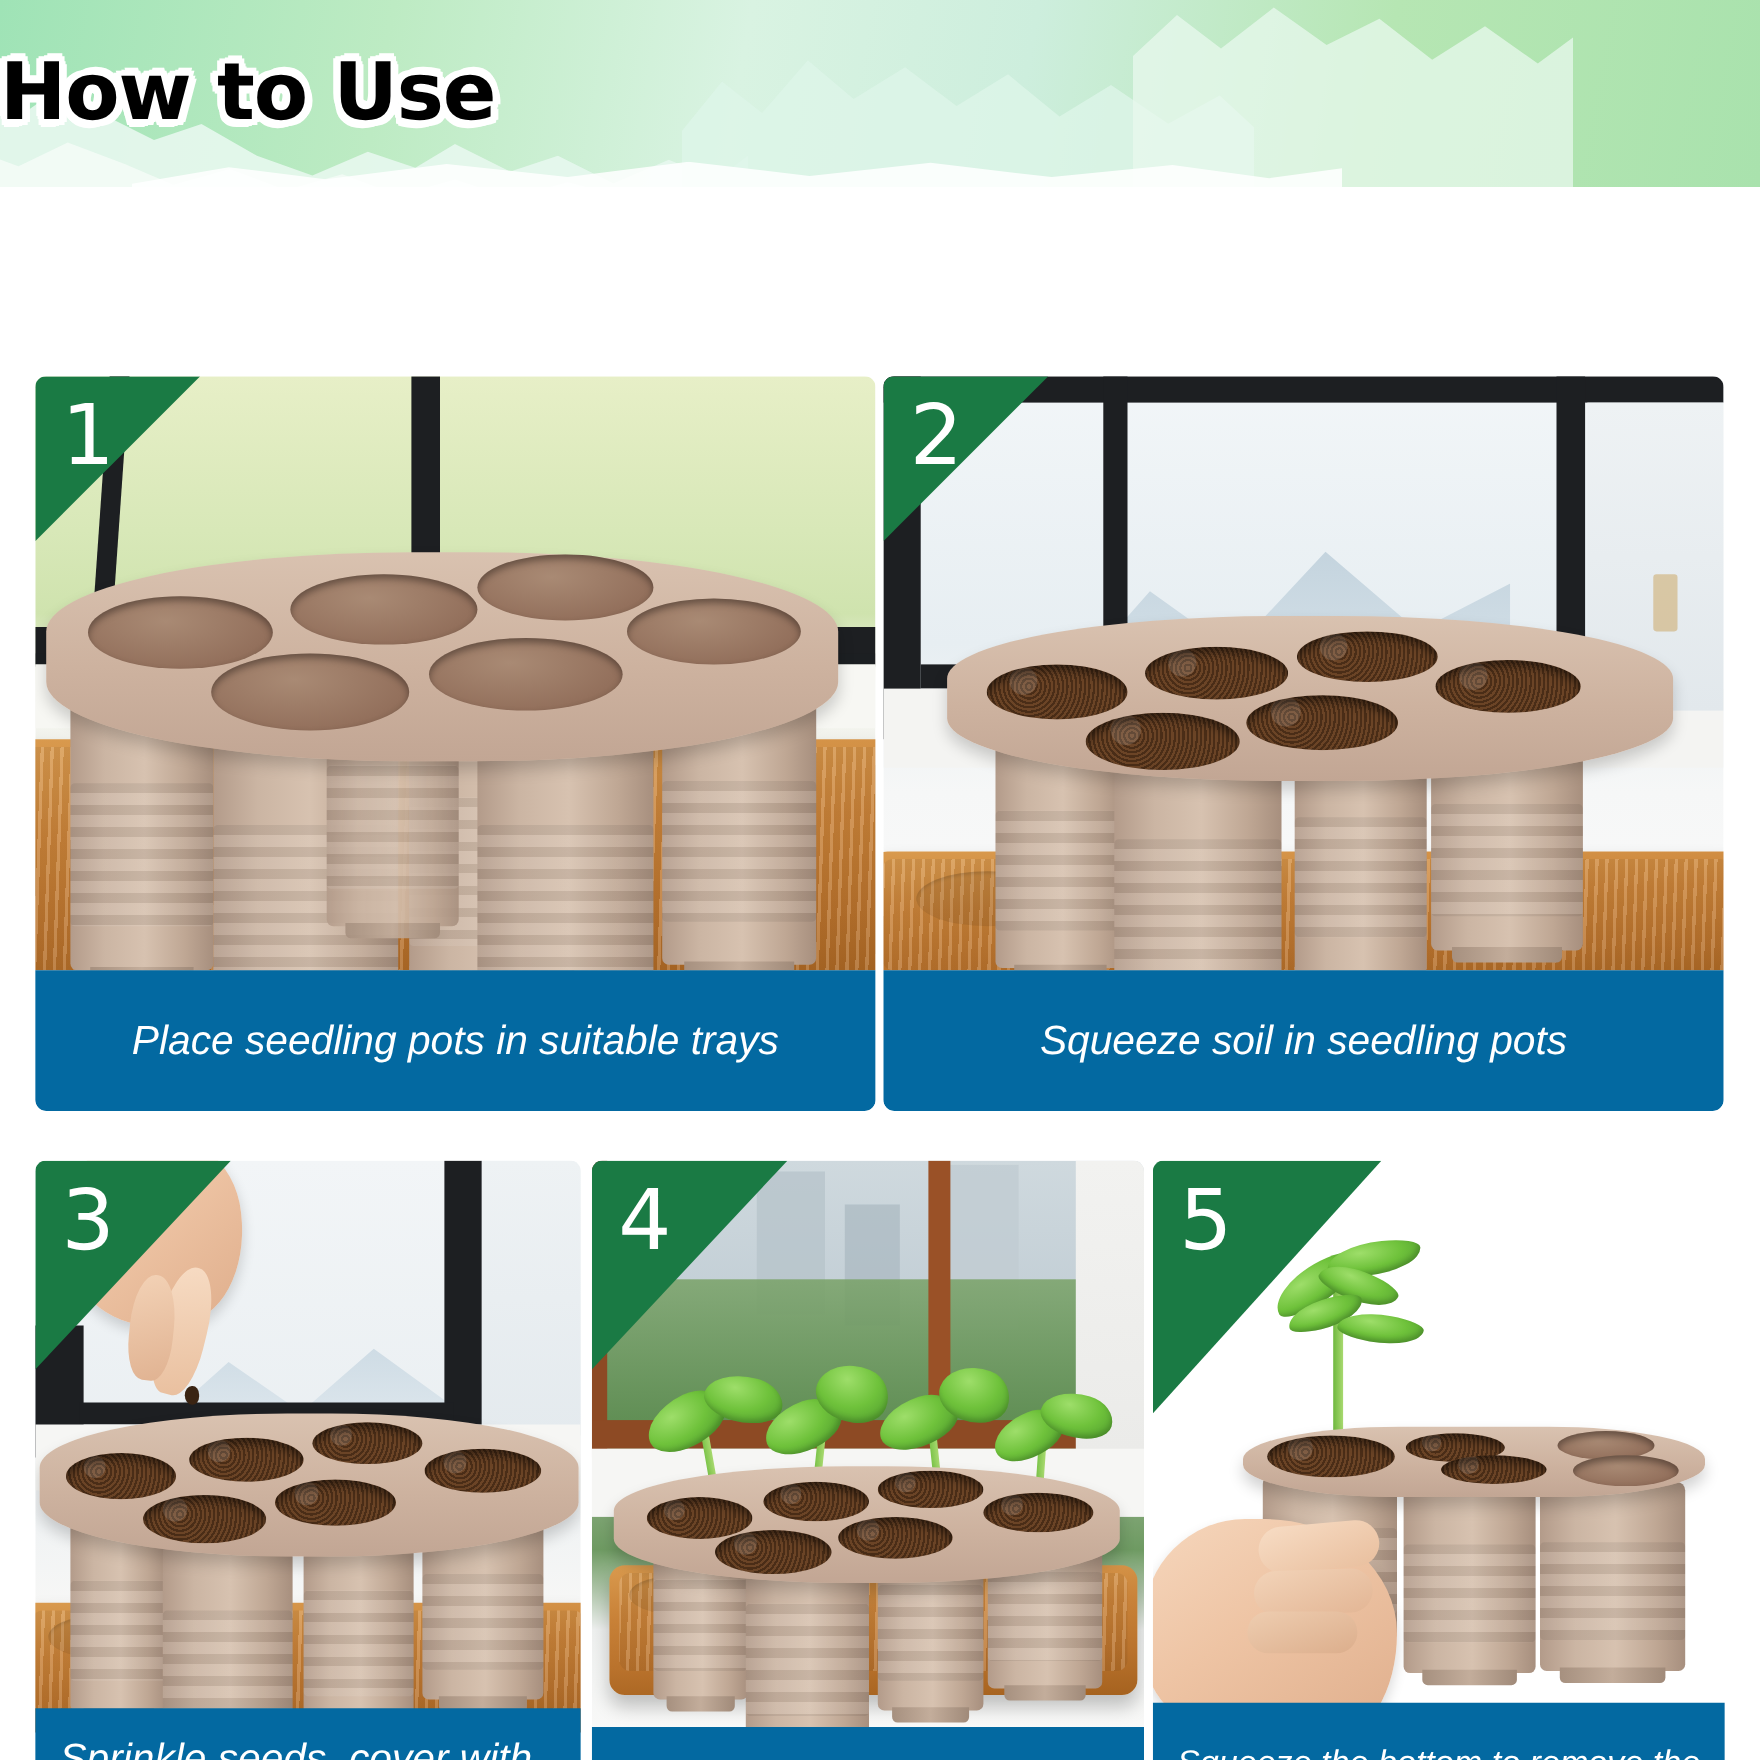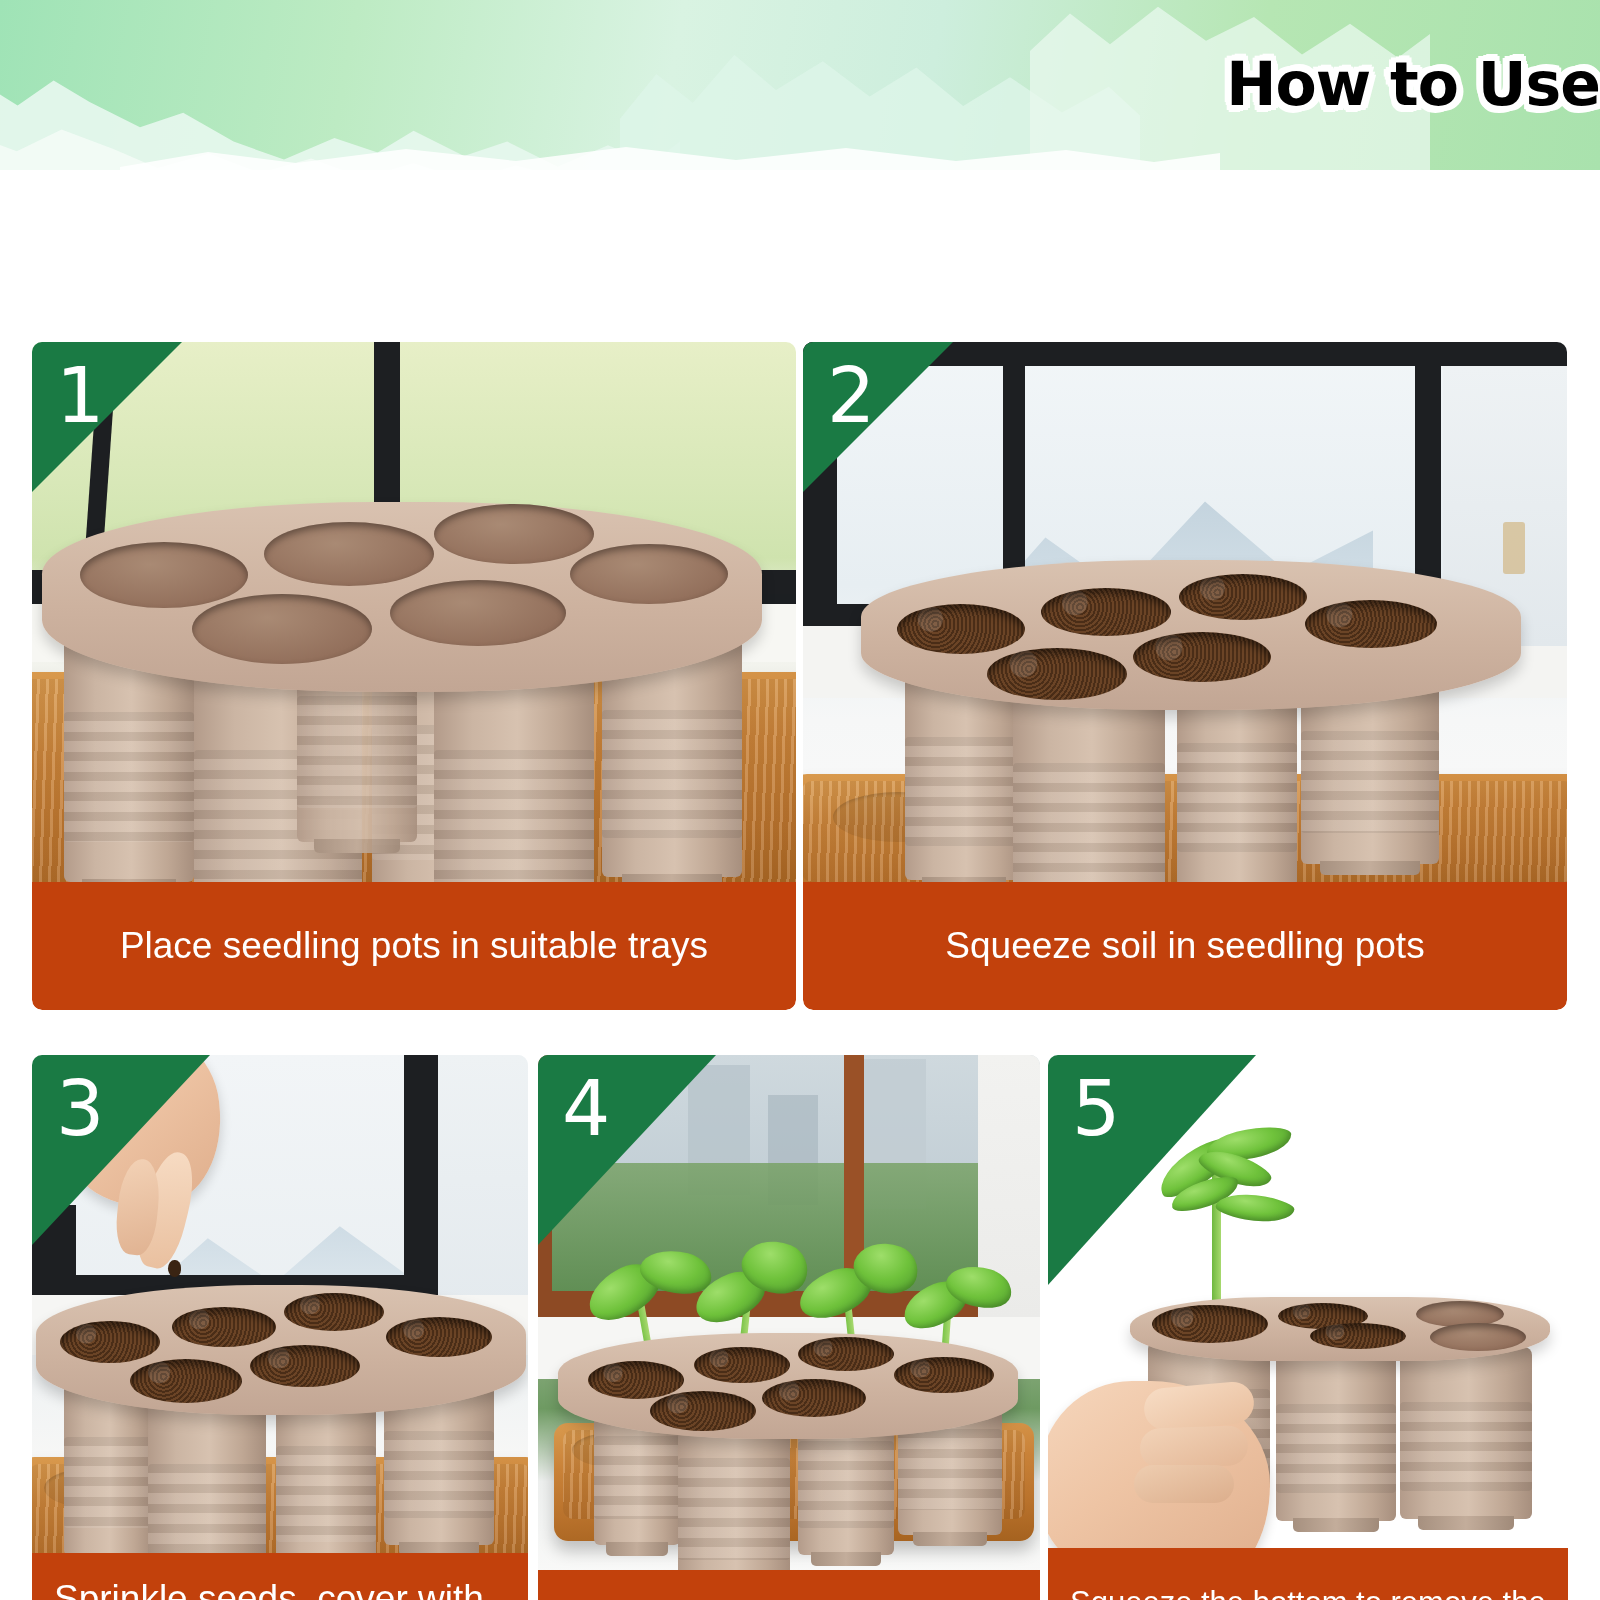--- a/index.html
+++ b/index.html
@@ -43,24 +43,24 @@
     clip-path: polygon(0% 30%,10% 8%,20% 26%,32% 4%,44% 24%,56% 10%,68% 32%,80% 14%,92% 34%,100% 20%,100% 100%,0% 100%);
   }
   .wash-e {
     left: 120px; top: 132px; width: 1100px; height: 50px;
     background: #ffffff; opacity: .85;
     clip-path: polygon(0% 70%,8% 40%,16% 62%,26% 34%,36% 58%,46% 30%,56% 56%,66% 32%,76% 58%,86% 36%,94% 60%,100% 42%,100% 100%,0% 100%);
   }
   .banner-title {
     position: absolute; left: 0; right: 0; top: 50%;
     transform: translateY(-52%);
-    text-align: right;
+    text-align: left;
     font-family: "DejaVu Sans", sans-serif;
     font-weight: bold;
-    font-size: 60px;
+    font-size: 72px;
     letter-spacing: -1px;
     color: #000000;
     text-shadow:
       -5px -5px 0 #fff,  5px -5px 0 #fff, -5px 5px 0 #fff,  5px 5px 0 #fff,
       -6px  0px 0 #fff,  6px  0px 0 #fff,  0px -6px 0 #fff,  0px 6px 0 #fff,
       -7px -3px 0 #fff,  7px  3px 0 #fff,  3px -7px 0 #fff, -3px 7px 0 #fff;
   }
 
   
   .steps { position: relative; width: 1600px; height: 1430px; }
@@ -82,28 +82,29 @@
   .badge-num {
     position: absolute; left: 24px; top: 16px;
     color: #ffffff;
     font-family: "DejaVu Sans", sans-serif;
     font-weight: 400;
     font-size: 76px;
     line-height: 1;
   }
   .caption {
     position: absolute; left: 0; right: 0; bottom: 0;
-    background: #c2410c;
+    background: #0369a1;
     color: #ffffff;
     font-size: 37px;
     line-height: 1.26;
     display: flex; align-items: center;
     padding: 10px 22px;
     border-radius: 0 0 10px 10px;
     z-index: 5;
+    font-style: italic;
   }
   .caption.c-center { justify-content: center; text-align: center; }
   .caption.c-left { justify-content: flex-start; text-align: left; }
   .caption.c-indent { justify-content: flex-start; padding-left: 110px; }
   .caption.small { font-size: 31px; line-height: 1.3; }
 
   
   #card1 { left: 32px;   top: 172px; width: 764px;  height: 668px; }
   #card2 { left: 803px;  top: 172px; width: 764px;  height: 668px; }
   #card3 { left: 32px;   top: 885px; width: 496px;  height: 683px; }

